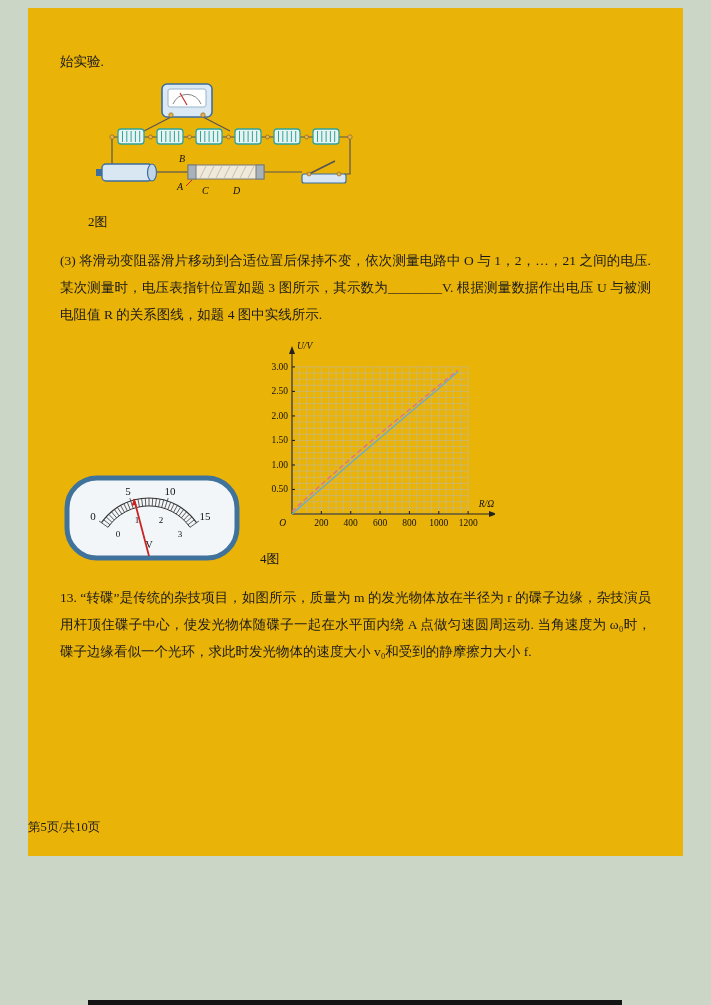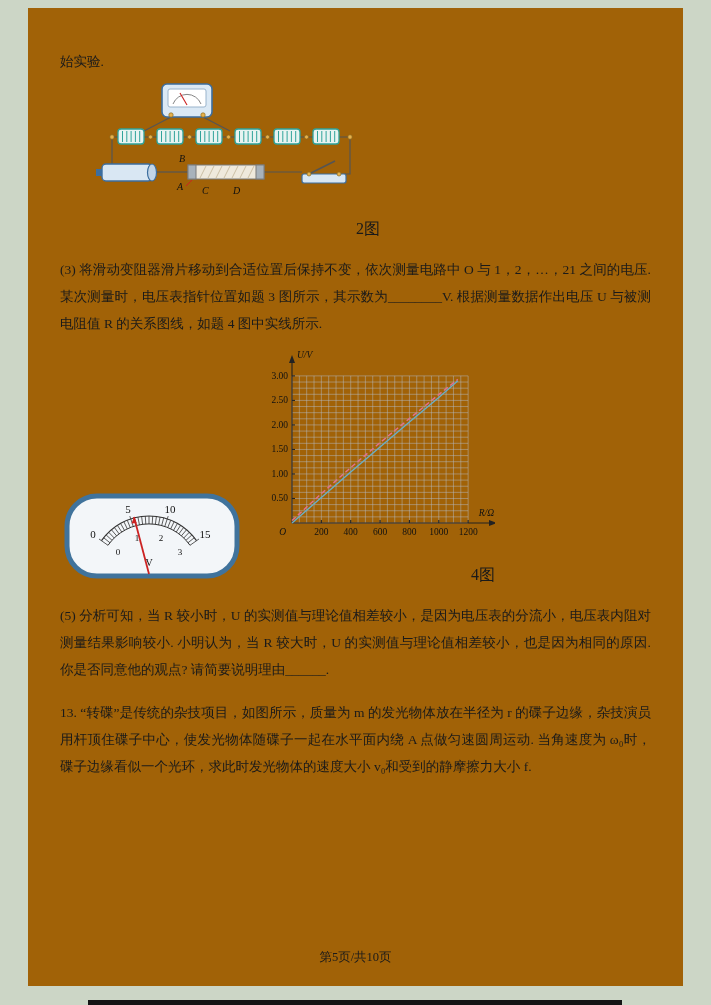--- a/index.html
+++ b/index.html
@@ -6,44 +6,44 @@
   html, body { overflow: hidden; }
   body {
     width: 711px; height: 1005px;
     background: #ccd6c6;
     position: relative;
     font-family: "Liberation Serif", "DejaVu Serif", serif;
     color: #1a1a1a;
   }
   .sheet {
     position: absolute; left: 28px; top: 8px;
-    width: 655px; height: 978px;
-    background: #a16207;
+    width: 655px; height: 848px;
+    background: #eab308;
   }
   .content { padding: 40px 32px 0 32px; }
   .para {
     font-size: 13.5px;
     line-height: 27px;
     text-align: justify;
     margin-top: 16px;
   }
   .intro { margin-top: 0; margin-bottom: 2px; }
   .para4 { line-height: 31px; }
   figure { display: block; }
   .fig-circuit { margin: 6px 0 8px 28px; width: 292px; }
-  .caption { display: block; text-align: right; font-size: 16px; margin-top: 16px; }
+  .caption { display: block; text-align: left; font-size: 13px; margin-top: 10px; }
   .figrow {
     display: flex; align-items: flex-end; gap: 14px;
     padding-left: 2px; margin: 10px 0 6px 0;
   }
   .fig-meter { width: 184px; }
   .fig-graph { width: 235px; }
   .footer {
     position: absolute; bottom: 20px; left: 0; right: 0;
-    text-align: center; font-size: 12.5px;
+    font-size: 12.5px;
   }
   .scan-strip {
     position: absolute; left: 88px; bottom: 0;
     width: 534px; height: 5px; background: #141414;
   }
   svg text { font-family: "Liberation Serif", "DejaVu Serif", serif; }
 </style>
 </head>
 <body>
 
@@ -310,20 +310,19 @@
               <text x="37" y="11" text-anchor="start" font-style="italic">U/V</text>
               <text x="234" y="169" text-anchor="end" font-style="italic">R/Ω</text>
             </g>
             <polyline points="32,176 61.35483870967742,150.5032258064516 90.70967741935485,125.00645161290322 120.06451612903226,100 149.4193548387097,74.99354838709677 178.77419354838707,50.477419354838716 197.8548387096774,33.80645161290323" fill="none" stroke="#6aaec6" stroke-width="1.4"></polyline>
             <polyline points="32,173.5483870967742 61.35483870967742,146.58064516129033 90.70967741935485,120.59354838709677 120.06451612903226,95.58709677419357 149.4193548387097,71.56129032258066 178.77419354838707,47.53548387096774 197.8548387096774,32.33548387096775" fill="none" stroke="#e0718f" stroke-width="1.4" stroke-dasharray="5 3"></polyline>
           </svg>
         <figcaption class="caption">4图</figcaption>
       </figure>
     </div>
 
-    <p class="para">(5) 分析可知，当 R 较小时，U 的实测值与理论值相差较小，是因为电压表的分流小，电压表内阻对测量结果影响较小. 小明认为，当 R 较大时，U 的实测值与理论值相差较小，也是因为相同的原因. 你是否同意他的观点? 请简要说明理由______.</p>
     <p class="para">13. “转碟”是传统的杂技项目，如图所示，质量为 m 的发光物体放在半径为 r 的碟子边缘，杂技演员用杆顶住碟子中心，使发光物体随碟子一起在水平面内绕 A 点做匀速圆周运动. 当角速度为 ω₀时，碟子边缘看似一个光环，求此时发光物体的速度大小 v₀和受到的静摩擦力大小 f.</p>
   </div>
 
   <div class="footer">第5页/共10页</div>
 </div>
 
 <div class="scan-strip"></div>
 
 </body></html>

